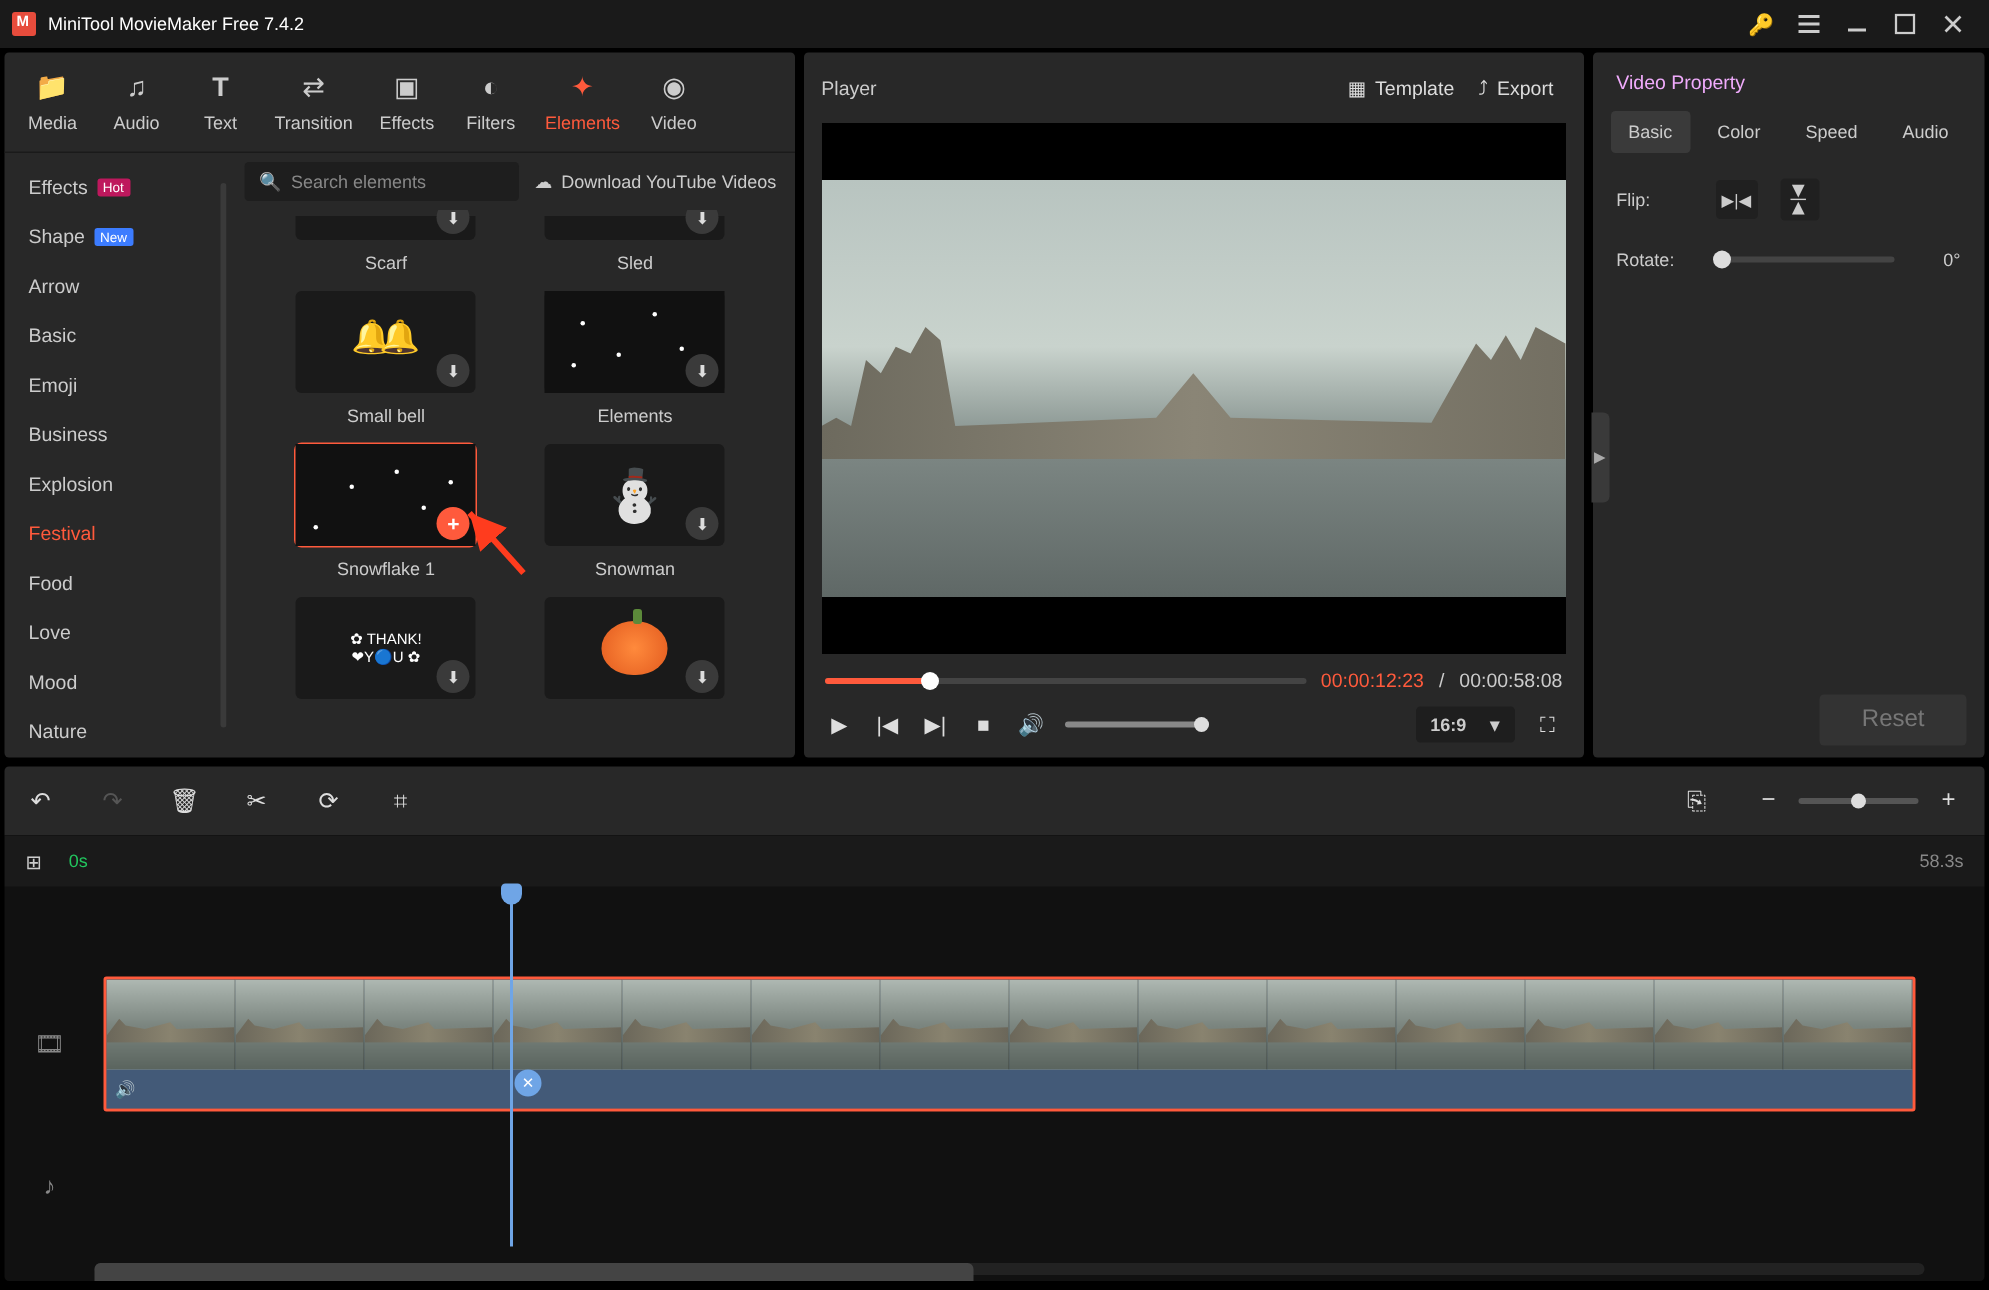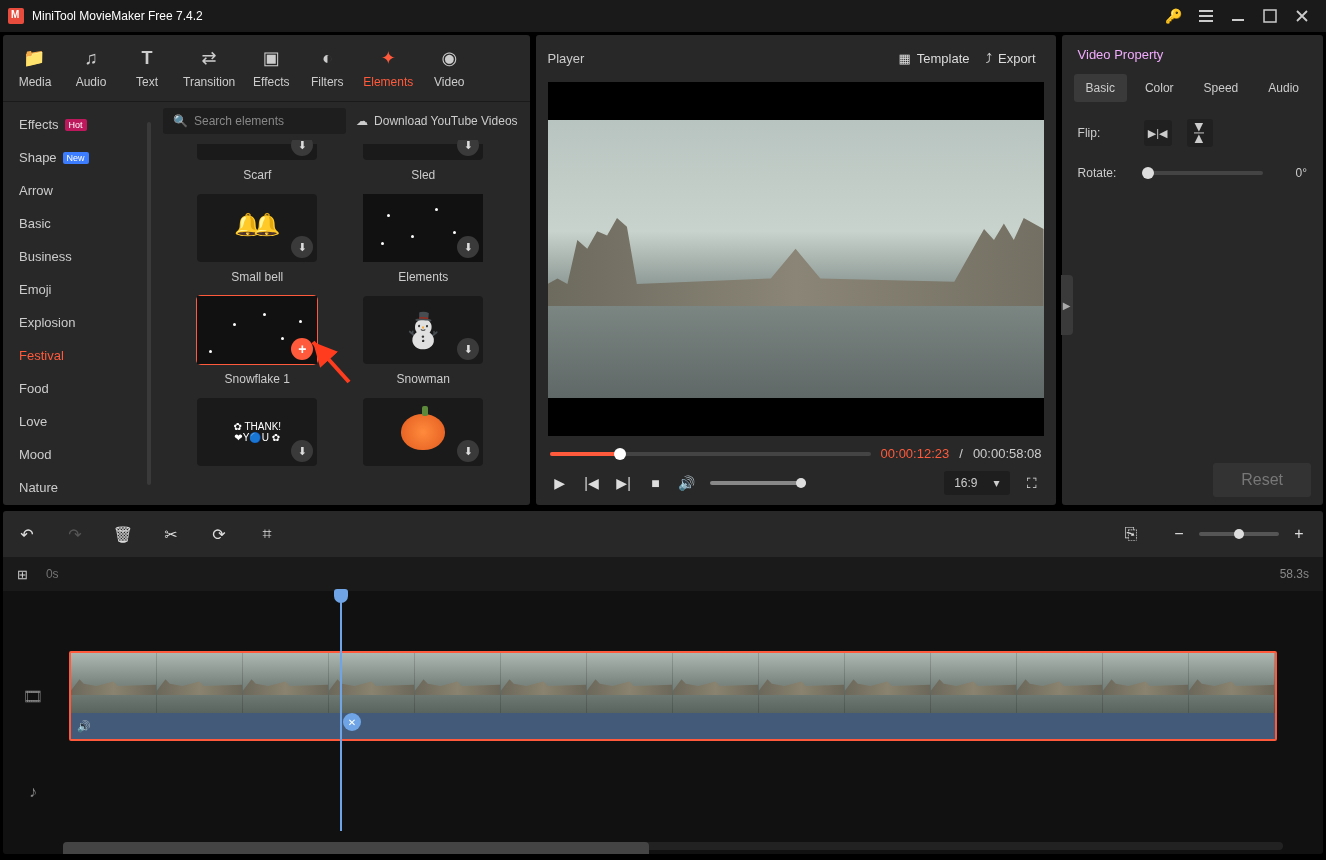--- a/index.html
+++ b/index.html
@@ -56,21 +56,21 @@
 .play-progress { flex: 1; height: 4px; background: #444; border-radius: 2px; position: relative; }
 .play-progress .fill { position: absolute; left: 0; top: 0; bottom: 0; width: 22%; background: #ff5a3c; border-radius: 2px; }
 .play-progress .knob { position: absolute; left: 22%; top: 50%; transform: translate(-50%,-50%); width: 12px; height: 12px; border-radius: 50%; background: #fff; }
 .time-cur { color: #ff5a3c; font-size: 13px; }
 .time-sep { color: #ccc; }
 .time-tot { color: #ccc; font-size: 13px; }
 .controls-row2 { display: flex; align-items: center; gap: 12px; padding: 6px 2px 10px 2px; }
 .pbtn { width: 20px; height: 20px; display: flex; align-items: center; justify-content: center; color: #ddd; cursor: pointer; font-size: 14px; }
 .vol-slider { width: 96px; height: 4px; background: #888; border-radius: 2px; position: relative; }
 .vol-slider .knob { position: absolute; right: 0; top: 50%; transform: translate(0,-50%); width: 10px; height: 10px; border-radius: 50%; background: #ddd; }
-.aspect-sel { margin-left: auto; background: #1e1e1e; padding: 5px 10px; border-radius: 3px; display: flex; align-items: center; gap: 16px; font-size: 12px; color: #ccc; cursor: pointer; }
+.aspect-sel { margin-left: auto; background: #1e1e1e; padding: 5px 10px; border-radius: 3px; display: flex; align-items: center; gap: 16px; font-size: 12px; color: #ccc; cursor: pointer; font-weight: bold; }
 .right-panel { flex: 1; background: #282828; border-radius: 3px; display: flex; flex-direction: column; position: relative; }
 .prop-header { padding: 12px 16px; font-size: 13px; color: #f0abfc; }
 .prop-tabs { display: flex; gap: 6px; padding: 0 12px; }
 .prop-tab { padding: 7px 12px; font-size: 12px; color: #ccc; cursor: pointer; border-radius: 3px; }
 .prop-tab.active { background: #3a3a3a; }
 .prop-body { padding: 18px 16px; display: flex; flex-direction: column; gap: 20px; }
 .prop-row { display: flex; align-items: center; gap: 14px; font-size: 12px; }
 .prop-row .label { width: 52px; color: #ccc; }
 .flip-btn { width: 28px; height: 26px; background: #202020; border-radius: 3px; display: flex; align-items: center; justify-content: center; cursor: pointer; color:#ccc; font-size:11px; }
 .rot-slider { flex: 1; height: 4px; background: #444; border-radius: 2px; position: relative; }
@@ -81,21 +81,21 @@
 .timeline-toolbar { height: 46px; background: #282828; margin: 6px 3px 0 3px; border-radius: 3px 3px 0 0; display: flex; align-items: center; padding: 0 14px; gap: 28px; }
 .tl-btn { color: #ddd; cursor: pointer; font-size: 16px; display:flex; align-items:center; justify-content:center; width:20px; }
 .tl-btn.disabled { color: #555; }
 .tl-spacer { flex: 1; }
 .zoom-ctrl { display: flex; align-items: center; gap: 10px; }
 .zoom-slider { width: 80px; height: 4px; background: #555; border-radius: 2px; position: relative; }
 .zoom-slider .knob { position: absolute; left: 50%; top: 50%; transform: translate(-50%,-50%); width: 10px; height: 10px; border-radius: 50%; background: #ddd; }
 .timeline { background: #111; margin: 0 3px 3px 3px; height: 297px; border-radius: 0 0 3px 3px; position: relative; overflow: hidden; }
 .tl-header { height: 34px; display: flex; align-items: center; padding: 0 14px; background:#1a1a1a; }
 .tl-header .addbtn { color: #ccc; margin-right: 18px; cursor:pointer; }
-.tl-header .t0 { color: #737373; font-size: 12px; }
+.tl-header .t0 { color: #22c55e; font-size: 12px; }
 .tl-header .tend { color: #888; font-size: 12px; margin-left: auto; }
 .tracks { position: relative; height: 260px; }
 .track-lane { position: absolute; left: 0; right: 0; display: flex; }
 .lane-icon { width: 60px; display: flex; align-items: center; justify-content: center; color: #888; font-size: 16px; }
 .video-track { top: 58px; height: 94px; }
 .music-track { top: 170px; height: 62px; }
 .clip { position: absolute; left: 66px; right: 46px; top: 2px; bottom: 2px; border: 2px solid #ff5a3c; background: #4a5a68; border-radius: 2px; overflow: hidden; }
 .clip-frames { height: 70%; display: flex; }
 .clip-frames .frame { flex: 1; background: linear-gradient(180deg,#aeb8b2 0%,#7c8680 50%,#5a645e 100%); border-right:1px solid rgba(0,0,0,.15); position:relative; }
 .clip-frames .frame::after{ content:""; position:absolute; bottom:30%; left:0; right:0; height:38%; background:linear-gradient(90deg,#6b675a,#89836f,#6b675a); clip-path:polygon(0 80%,10% 30%,15% 50%,30% 60%,50% 40%,55% 60%,100% 55%,100% 100%,0 100%);}
@@ -198,24 +198,24 @@
             <span>Shape</span>
             <span class="badge new">New</span>
           </div>
         <div class="cat">
             <span>Arrow</span>
           </div>
         <div class="cat">
             <span>Basic</span>
           </div>
         <div class="cat">
+            <span>Emoji</span>
+          </div>
+        <div class="cat">
             <span>Business</span>
-          </div>
-        <div class="cat">
-            <span>Emoji</span>
           </div>
         <div class="cat">
             <span>Explosion</span>
           </div>
         <div class="cat active">
             <span>Festival</span>
           </div>
         <div class="cat">
             <span>Food</span>
           </div>

